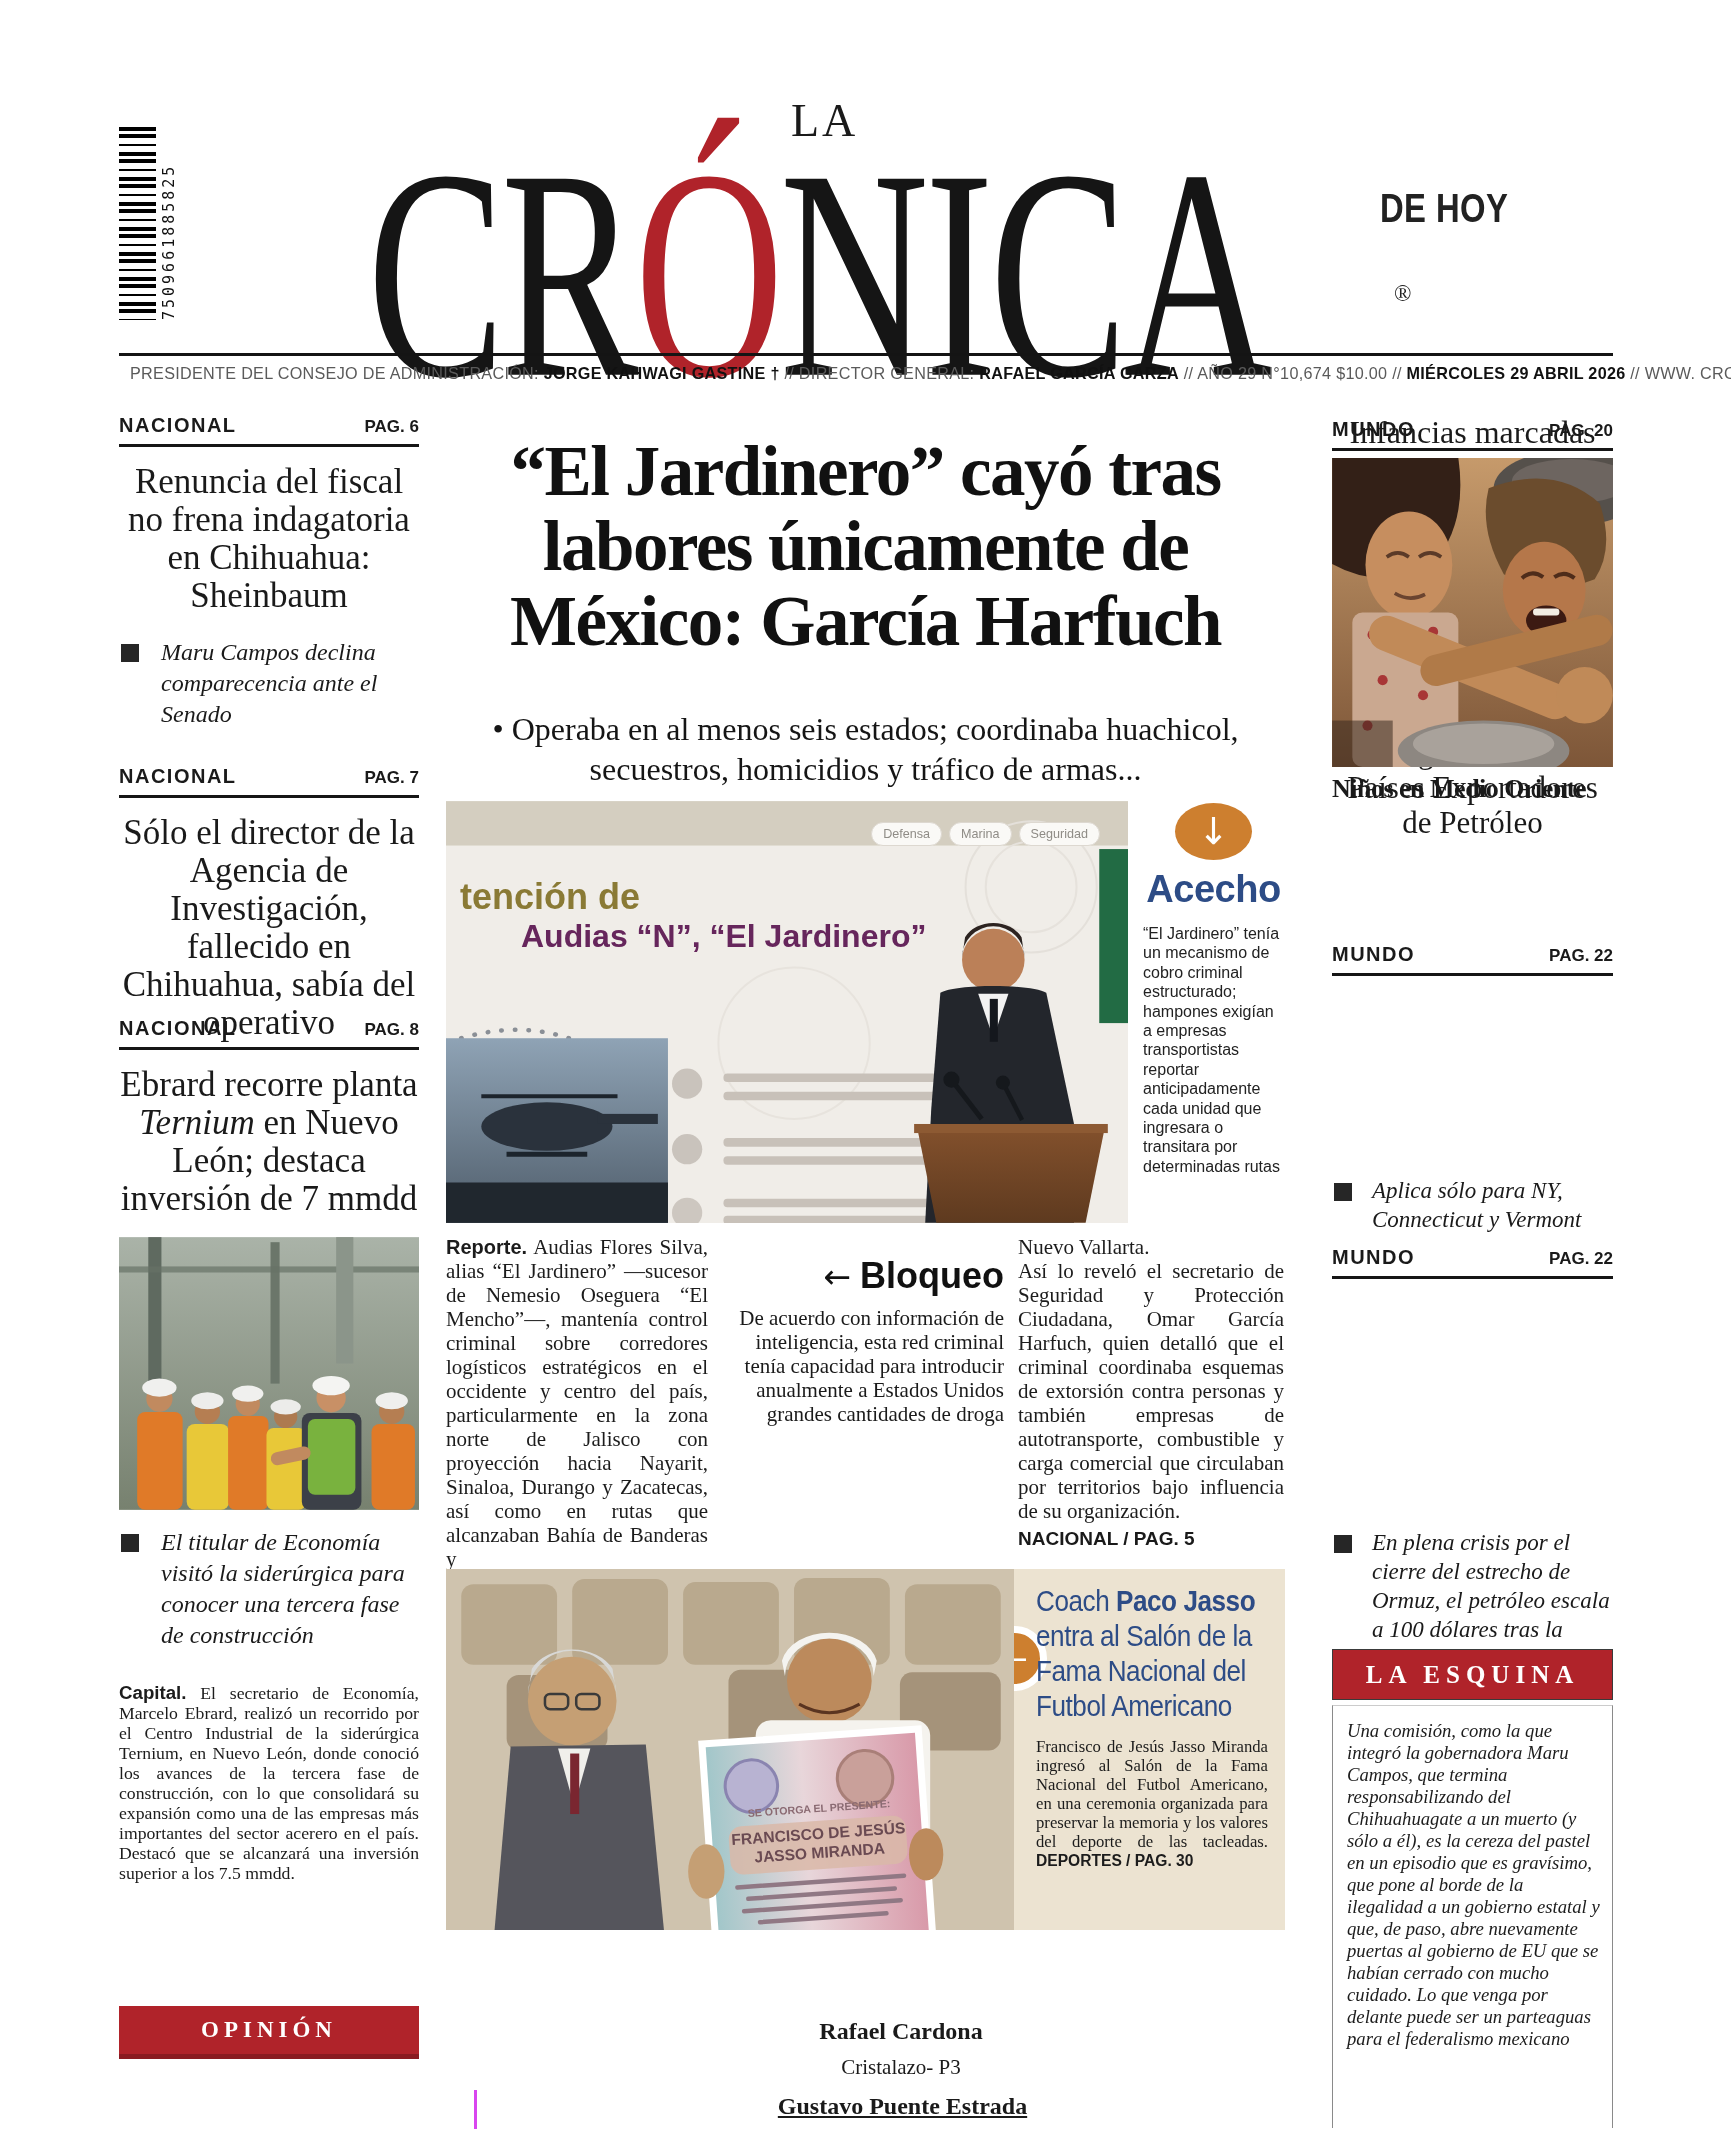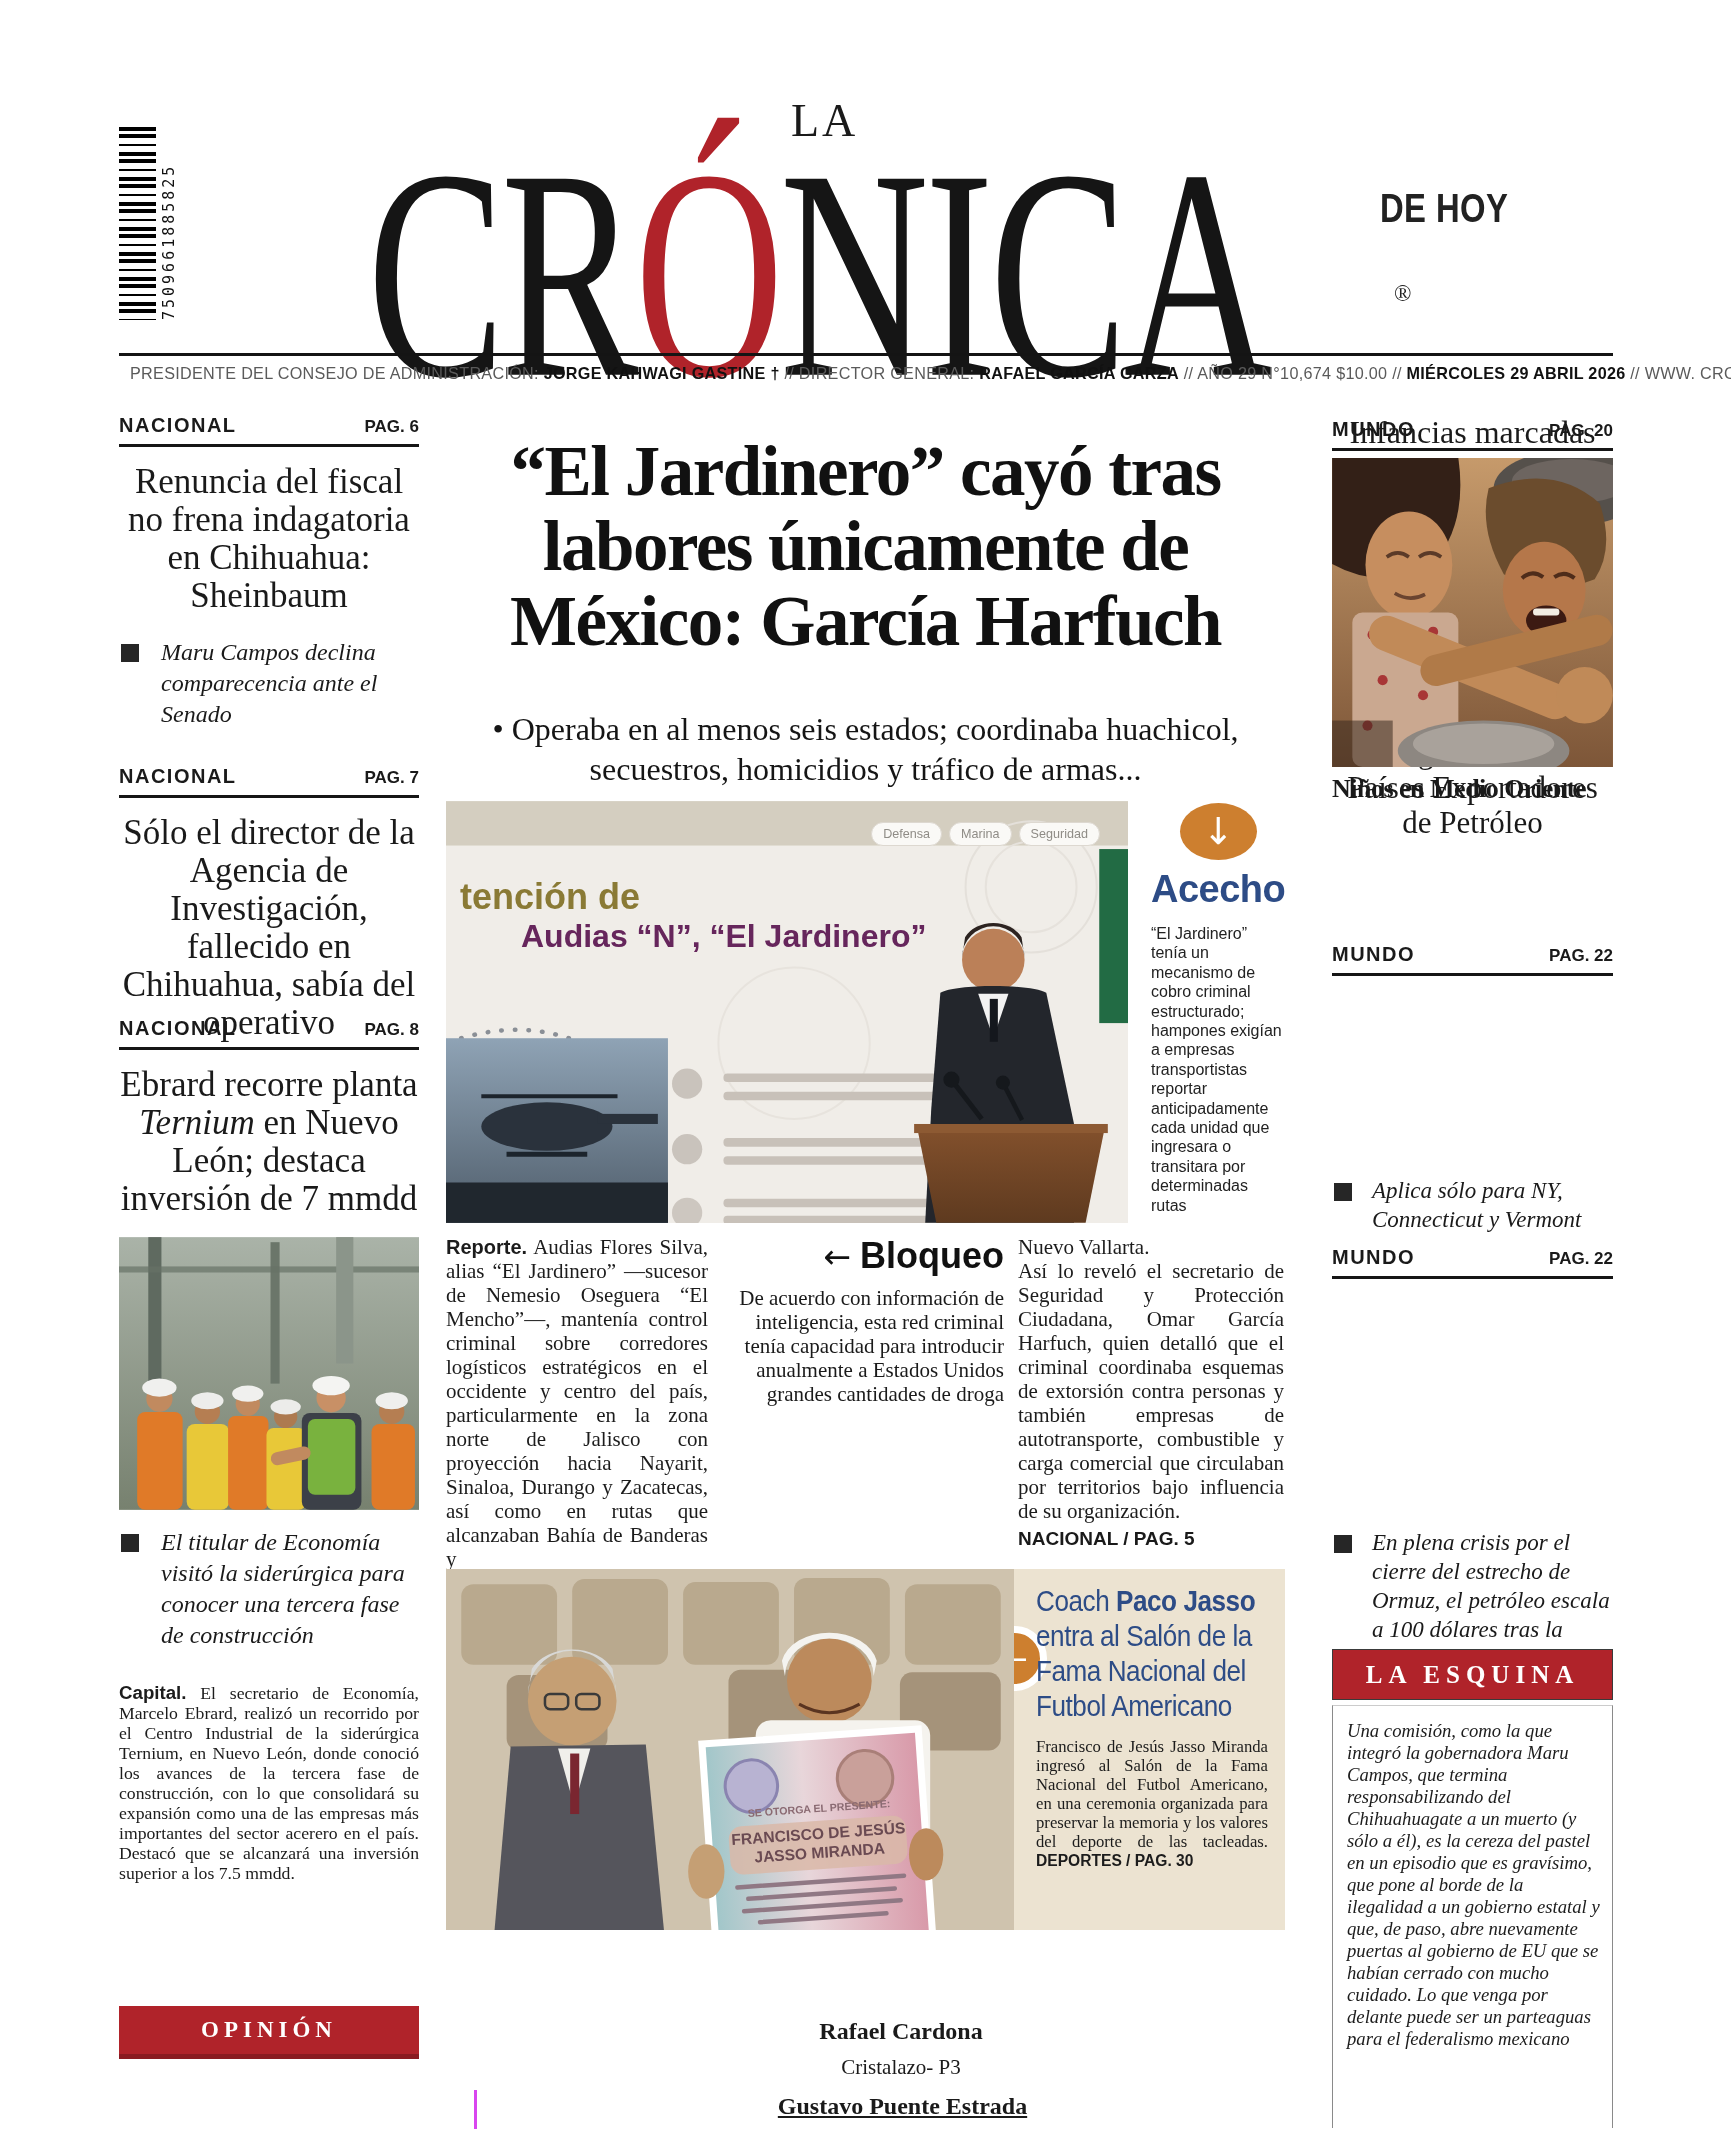--- a/index.html
+++ b/index.html
@@ -45,41 +45,41 @@
   .capp { font-size:17.7px; line-height:20px; text-align:justify; color:#1c1c1c; }
   .opinion-box { top:1592px; width:195px; height:53px; background:#b0232a; border-bottom:5px solid #8a1b21;
     display:flex; align-items:center; justify-content:center; color:#fff;
     font-family:"Liberation Serif",serif; font-weight:700; font-size:23px; letter-spacing:5px; }
   
   .colC { position:absolute; left:446px; top:434px; width:839px; height:1695px; }
   .colC > div { position:absolute; left:0; }
   .mainhead { width:839px; font-size:71px; line-height:75px; font-weight:700; letter-spacing:-1.5px;
     text-align:center; color:#111; }
   .subhead { top:275px; width:839px; font-size:32px; line-height:40px; text-align:center; color:#151515; }
-  .photorow { top:367px; width:839px; height:422px; display:flex;gap:8px; }
+  .photorow { top:367px; width:839px; height:422px; display:flex; }
   .mainphoto { width:682px; height:422px; position:relative; flex:none; overflow:hidden; background:#efece7; }
   .scr-kicker { position:absolute; left:14px; top:75px; font-family:"Liberation Sans",sans-serif; font-weight:700;
     font-size:36px; color:#8a7a35; }
   .scr-title { position:absolute; left:75px; top:117px; font-family:"Liberation Sans",sans-serif; font-weight:700;
     font-size:32px; color:#66265c; }
   .scr-tags { position:absolute; right:28px; top:21px; display:flex; gap:7px; }
   .scr-tag { background:#faf9f6; border:1px solid #ddd8d0; border-radius:13px; font-family:"Liberation Sans",sans-serif;
     font-size:12.6px; color:#8f8c86; padding:4px 11px; }
   .acecho { width:141px; margin-left:15px; }
   .acecho .ic { width:77px; height:57px; border-radius:50%; background:#cd7f2f; margin:2px auto 8px;
     display:flex; align-items:center; justify-content:center; }
   .acecho .ic span { color:#fff; font-size:37px; font-family:"DejaVu Sans",sans-serif; line-height:1; }
   .acecho .lab { font-family:"Liberation Sans",sans-serif; font-weight:700; font-size:38px; color:#2d4c86;
     text-align:center; letter-spacing:-0.5px; }
   .acecho .atx { margin-top:13px; font-family:"Liberation Sans",sans-serif; font-size:16px; line-height:19.4px; color:#222; }
   .cols3 { top:801px; width:839px; height:313px; display:flex; }
   .bodytxt { font-size:21px; line-height:24px; text-align:justify; color:#1c1c1c; }
   .c1 { width:262px; flex:none; }
   .c2 { width:275px; flex:none; margin-left:21px; text-align:right; }
-  .c2 .bhead { font-family:"Liberation Sans",sans-serif; font-weight:700; font-size:36px; color:#111; }
+  .c2 .bhead { font-family:"Liberation Sans",sans-serif; font-weight:700; font-size:36px; color:#111;margin-top:20px; }
   .c2 .bhead .arr { font-weight:400; font-family:"DejaVu Sans",sans-serif; font-size:33px; margin-right:9px; }
   .c2 .btx { margin-top:9px; font-size:21px; line-height:24px; }
   .c3 { width:266px; flex:none; margin-left:14px; }
   .tagline { font-family:"Liberation Sans",sans-serif; font-weight:700; font-size:19px; margin-top:5px; }
   .bottomrow { top:1135px; width:839px; height:361px; display:flex; }
   .bphoto { width:568px; height:361px; position:relative; flex:none; overflow:hidden; background:#cfc3ae; }
   .panel { width:271px; height:361px; background:#ece3d1; position:relative; padding:15px 17px 0 22px; overflow:hidden; }
   .panel .ph { font-family:"Liberation Sans",sans-serif; font-size:29px; line-height:35px; color:#2d4c86;
     transform:scaleX(0.9); transform-origin:left; width:256px; letter-spacing:-0.5px; }
   .panel .ph b { font-weight:700; }

